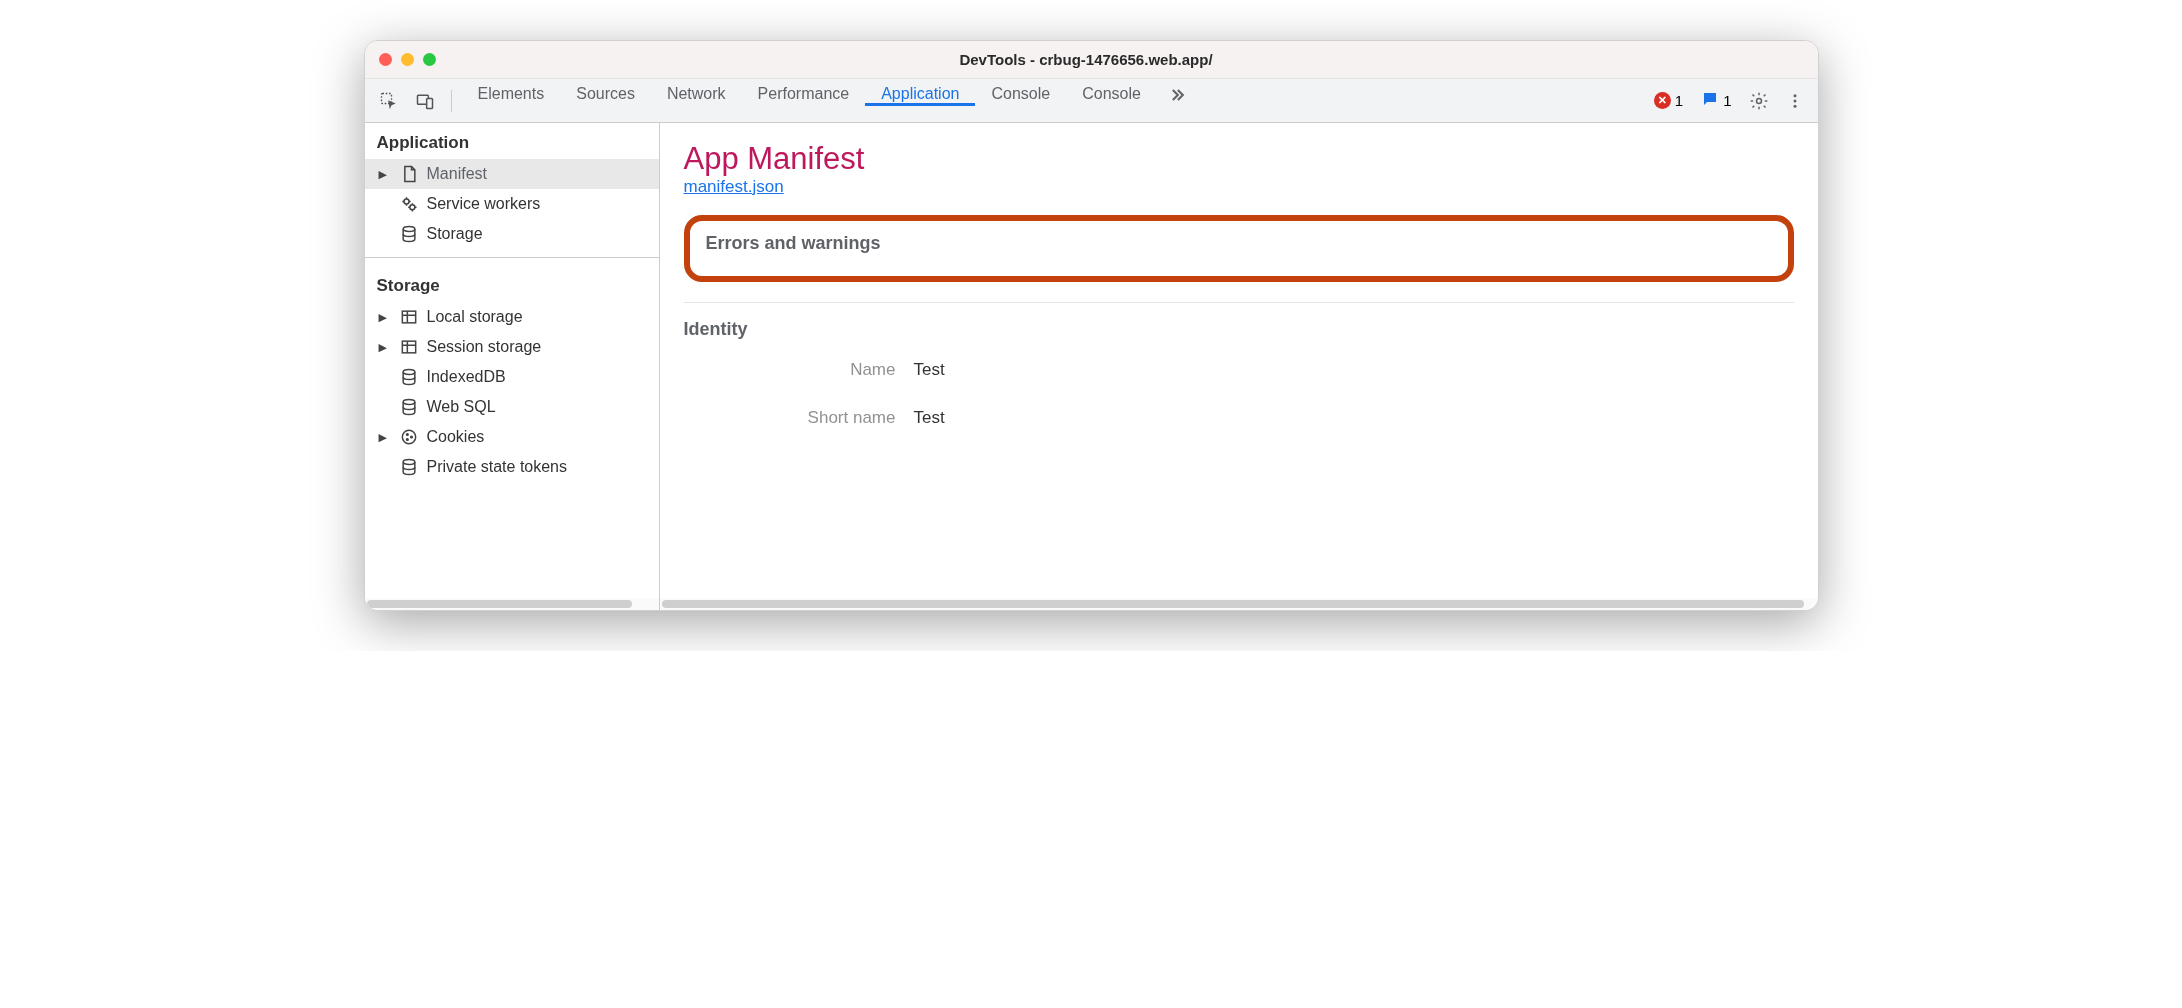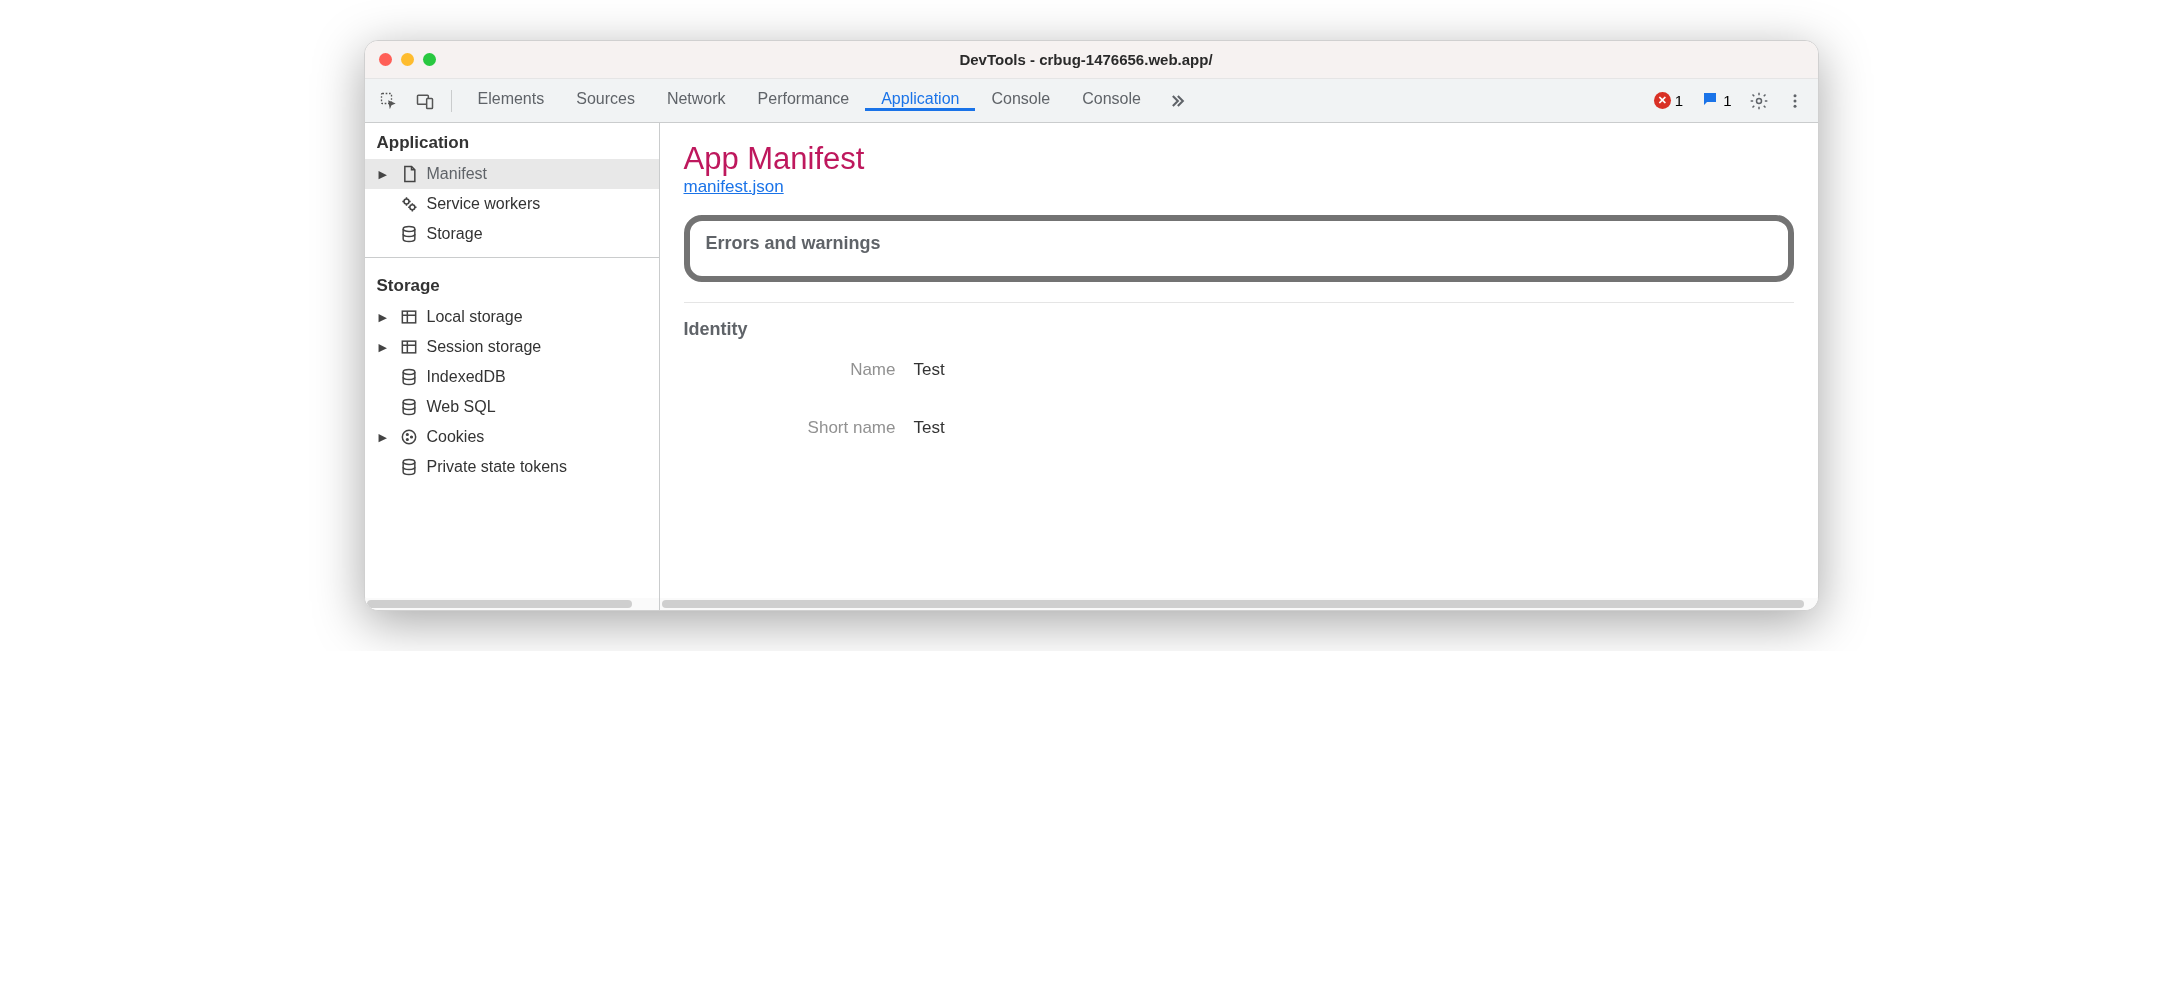--- a/index.html
+++ b/index.html
@@ -44,21 +44,21 @@
       display: flex;
       align-items: center;
       padding: 0 8px;
     }
     .toolbar-left { display: flex; align-items: center; gap: 4px; }
     .tool-icon {
       width: 32px; height: 32px; display: flex; align-items: center;
       justify-content: center; color: #555; cursor: pointer;
     }
     .divider { width: 1px; height: 22px; background: #cacccd; margin: 0 6px; }
-    .tabs { display: flex; align-items: center; height: 32px; margin-left: 4px; }
+    .tabs { display: flex; align-items: flex-start; height: 32px; margin-left: 4px; }
     .tab {
       padding: 0 16px; display: flex; align-items: center;
       font-size: 16px; color: #5f6368; cursor: pointer;
       border-bottom: 3px solid transparent;
     }
     .tab.active { color: #1a73e8; border-bottom-color: #1a73e8; }
     .overflow-chevron {
       padding: 0 10px; display: flex; align-items: center;
       color: #5f6368; cursor: pointer;
     }
@@ -100,29 +100,29 @@
     .main {
       flex: 1; overflow: auto; position: relative; padding: 0;
     }
     .main::-webkit-scrollbar { width: 12px; }
     .main::-webkit-scrollbar-thumb { background: #c1c1c1; border-radius: 6px; }
     .main-inner { padding: 18px 24px; }
     .h-title { font-size: 31px; color: #be185d; }
     .link { color: #1a73e8; text-decoration: underline; font-size: 17px; cursor: pointer; }
     .section-block { margin-top: 20px; border-top: 1px solid #e5e5e5; padding-top: 16px; }
     .callout {
-      border: 6px solid #737373; border-radius: 18px;
+      border: 6px solid #c2410c; border-radius: 18px;
       padding: 12px 16px; margin-top: 18px;
     }
     .callout h3, .section-block h3 { font-size: 18px; font-weight: 600; color: #5f6368; margin-bottom: 10px; }
     .warn-row { display: flex; align-items: flex-start; gap: 8px; font-size: 17px; color: #333; line-height: 1.4; }
     .warn-tri {
       width: 18px; height: 18px; flex-shrink: 0; margin-top: 3px;
     }
-    .kv-grid { display: grid; grid-template-columns: 230px 1fr; row-gap: 38px; margin-top: 20px; }
+    .kv-grid { display: grid; grid-template-columns: 230px 1fr; row-gap: 28px; margin-top: 20px; }
     .kv-key { text-align: right; color: #919191; font-size: 17px; padding-right: 18px; }
     .kv-val { text-align: left; color: #333; font-size: 17px; }
     .bottom-scroll {
       height: 12px; background: #fafafa;
       display: flex; align-items: center; padding: 0 2px;
     }
     .bottom-scroll-thumb { height: 8px; background: #cfcfcf; border-radius: 4px; }
     .sidebar-bottom { width: 265px; }
   </style>
 </head>

